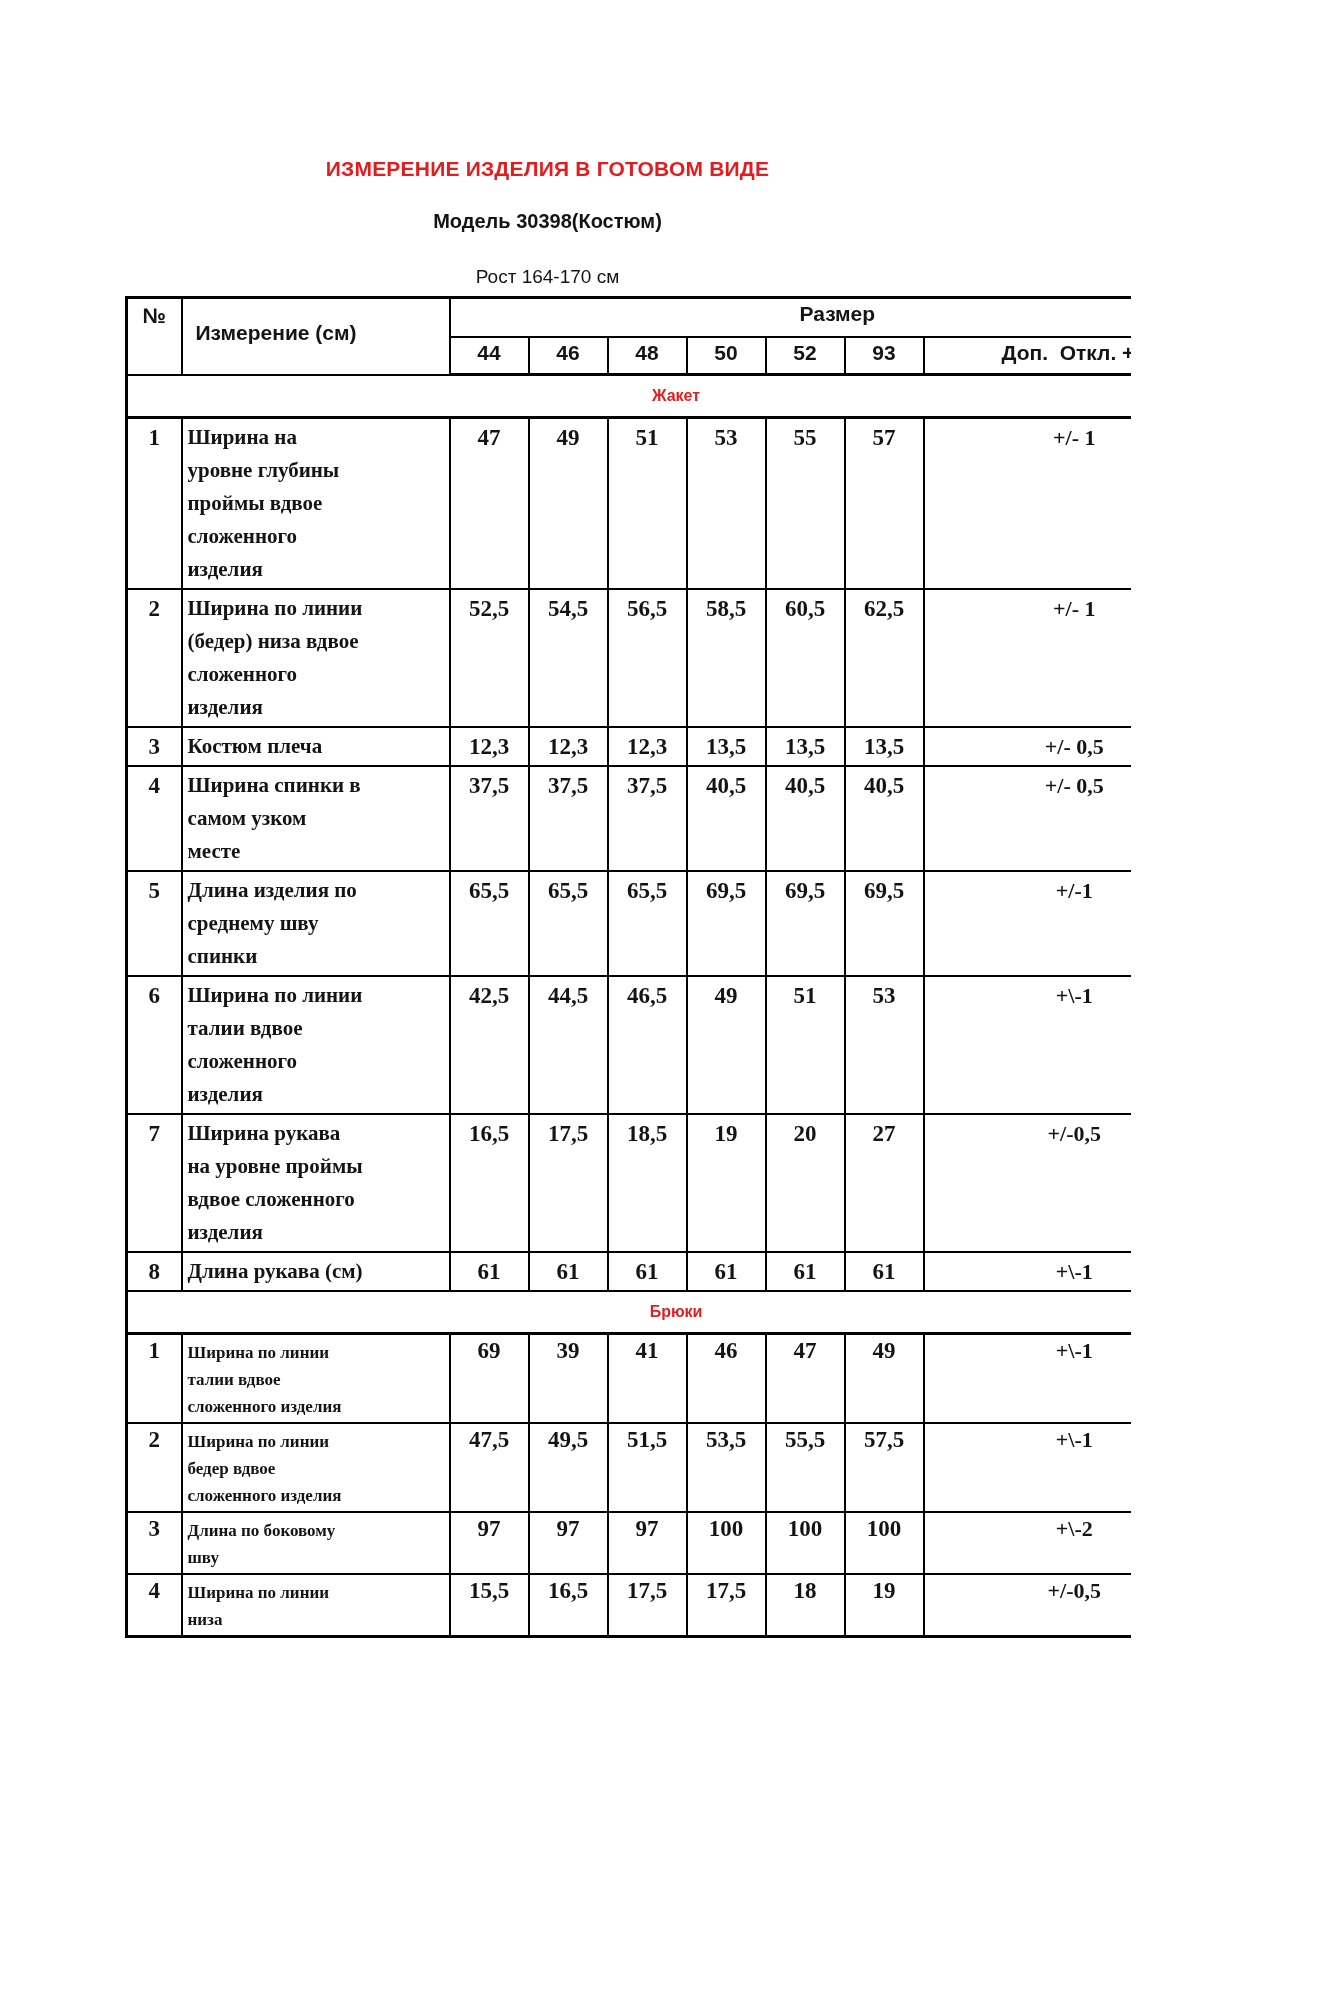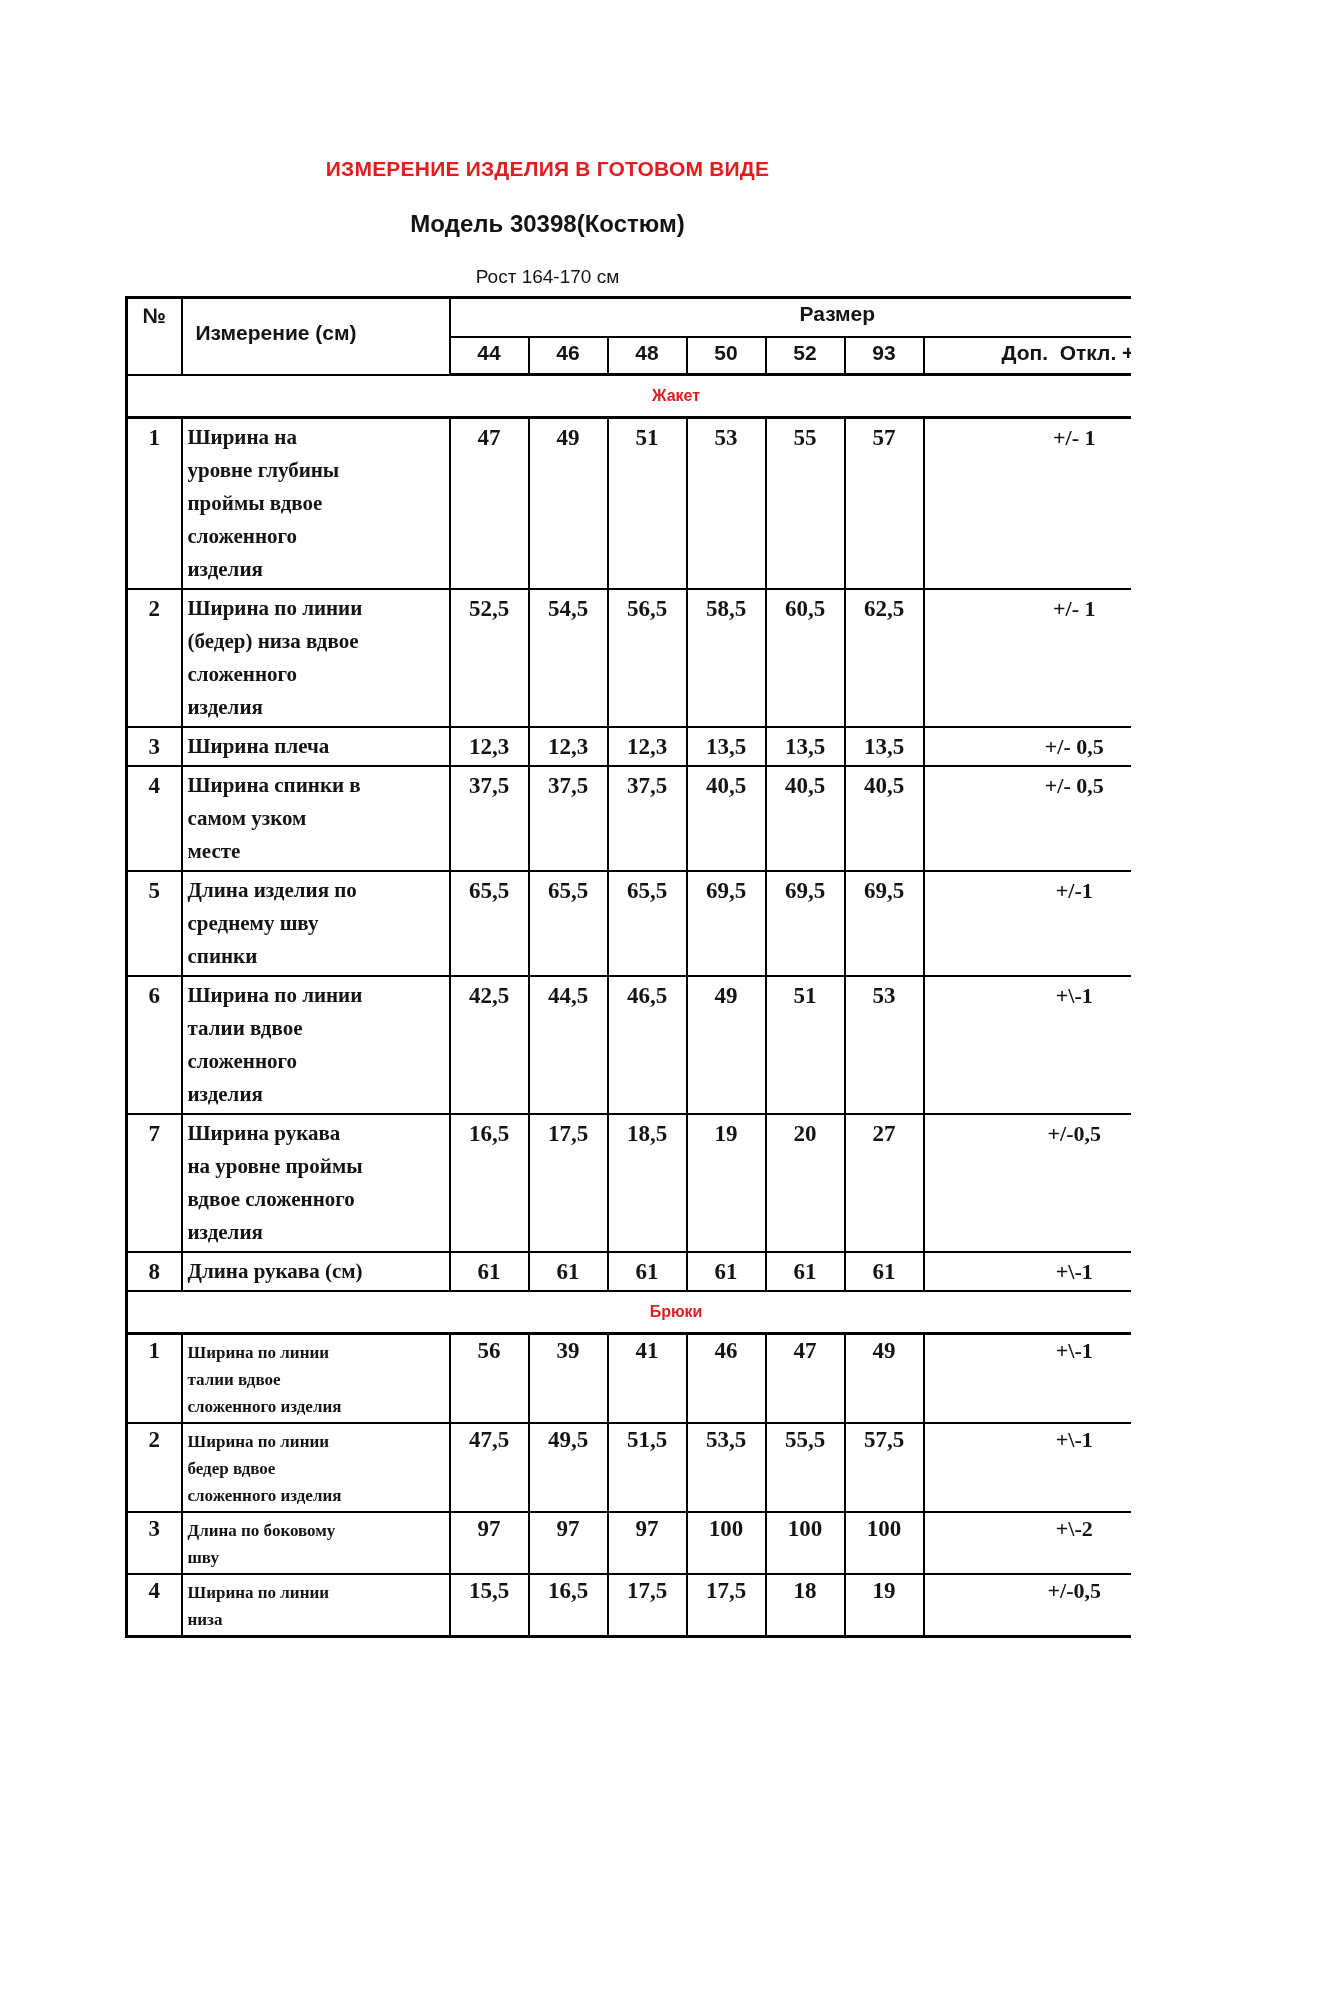--- a/index.html
+++ b/index.html
@@ -16,21 +16,21 @@
     position:absolute; left:125px; top:0; width:845px;
     text-align:center;
   }
   .doc-title {
     position:absolute; left:0; top:136px; width:100%;
     font-size:21px; font-weight:bold; letter-spacing:0.2px;
     color:var(--accent-red, #e11d20);
   }
   .doc-subtitle {
     position:absolute; left:0; top:189px; width:100%;
-    font-size:24px; font-weight:bold;
+    font-size:20px; font-weight:bold;
   }
   .doc-height-note {
     position:absolute; left:0; top:245px; width:100%;
     font-size:19px; font-weight:normal;
   }
 
   table.meas {
     position:absolute; left:125px; top:275px;
     width:1099px;
     border-collapse:collapse;
@@ -154,21 +154,21 @@
       <td class="cell-val">54,5</td>
       <td class="cell-val">56,5</td>
       <td class="cell-val">58,5</td>
       <td class="cell-val">60,5</td>
       <td class="cell-val">62,5</td>
       <td class="cell-tol">+/- 1</td>
     </tr>
 
     <tr class="data-row">
       <td class="cell-num">3</td>
-      <td class="cell-name">Ширина плеча</td>
+      <td class="cell-name">Костюм плеча</td>
       <td class="cell-val">12,3</td>
       <td class="cell-val">12,3</td>
       <td class="cell-val">12,3</td>
       <td class="cell-val">13,5</td>
       <td class="cell-val">13,5</td>
       <td class="cell-val">13,5</td>
       <td class="cell-tol">+/- 0,5</td>
     </tr>
 
     <tr class="data-row">
@@ -243,21 +243,21 @@
 
     <tr class="section-row">
       <td colspan="9">Брюки</td>
     </tr>
 
     <tr class="data-row compact">
       <td class="cell-num">1</td>
       <td class="cell-name">Ширина по линии
 талии вдвое
 сложенного изделия</td>
-      <td class="cell-val">56</td>
+      <td class="cell-val">69</td>
       <td class="cell-val">39</td>
       <td class="cell-val">41</td>
       <td class="cell-val">46</td>
       <td class="cell-val">47</td>
       <td class="cell-val">49</td>
       <td class="cell-tol">+\-1</td>
     </tr>
 
     <tr class="data-row compact">
       <td class="cell-num">2</td>

